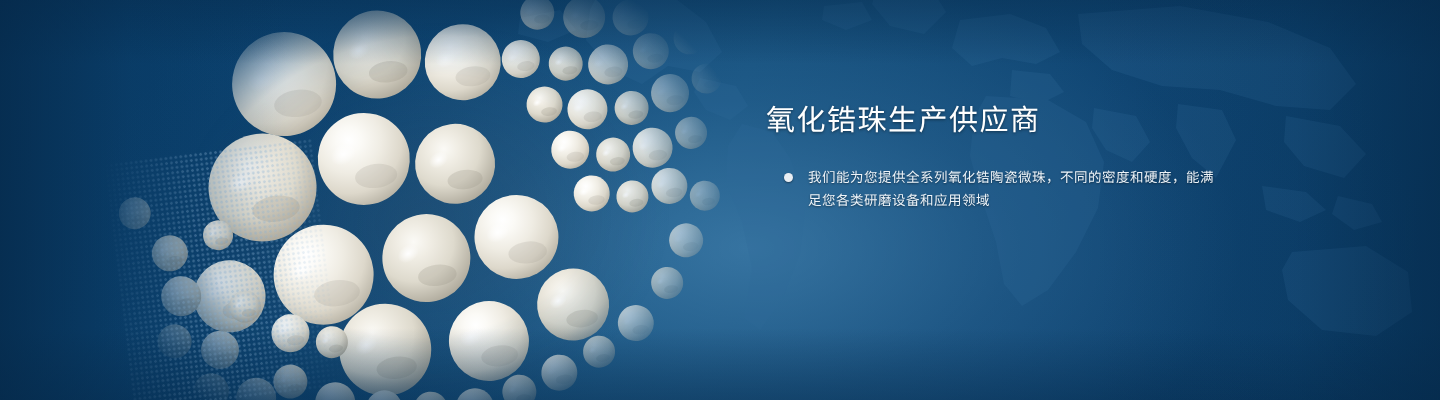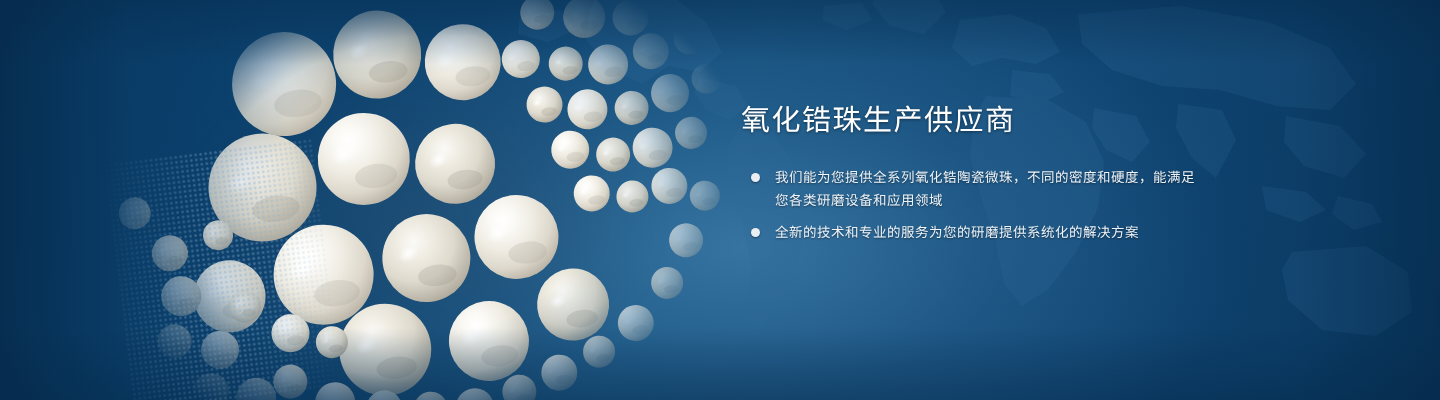--- a/index.html
+++ b/index.html
@@ -74,39 +74,39 @@
       radial-gradient(circle, rgba(140,180,215,0.50) 1.05px, rgba(0,0,0,0) 1.6px);
     background-size: 5px 5px;
     -webkit-mask-image: linear-gradient(100deg, rgba(0,0,0,0) 0%, rgba(0,0,0,0.85) 38%, rgba(0,0,0,0.9) 62%, rgba(0,0,0,0) 100%);
     mask-image: linear-gradient(100deg, rgba(0,0,0,0) 0%, rgba(0,0,0,0.85) 38%, rgba(0,0,0,0.9) 62%, rgba(0,0,0,0) 100%);
     opacity: 0.85;
   }
 
   
   .copy {
     position: absolute;
-    left: 741px;
+    left: 766px;
     top: 104px;
     width: 470px;
   }
 
   .headline {
     margin: 0 0 29px 0;
     font-size: 29px;
     line-height: 1.15;
     font-weight: 400;
     color: #ffffff;
     letter-spacing: 1.5px;
     text-shadow: 0 1px 3px rgba(0,0,0,0.45);
     white-space: nowrap;
   }
 
   .bullets {
     list-style: none;
-    margin: 8px;
+    margin: 16px;
     padding: 0;
   }
 
   .bullet {
     position: relative;
     padding-left: 26px;
     margin-bottom: 9px;
     font-size: 13.5px;
     line-height: 23px;
     color: #eef4f9;
@@ -289,22 +289,18 @@
 
     <h1 class="headline">氧化锆珠生产供应商</h1>
 
     <ul class="bullets">
 
       <li class="bullet">
         <span class="dot"></span>
         <span class="btext">我们能为您提供全系列氧化锆陶瓷微珠，不同的密度和硬度，能满足您各类研磨设备和应用领域</span>
       </li>
 
-      <li class="bullet">
-        <span class="dot"></span>
-        <span class="btext">全新的技术和专业的服务为您的研磨提供系统化的解决方案</span>
-      </li>
 
 
     </ul>
   </div>
 
 </div>
 
 </body></html>

